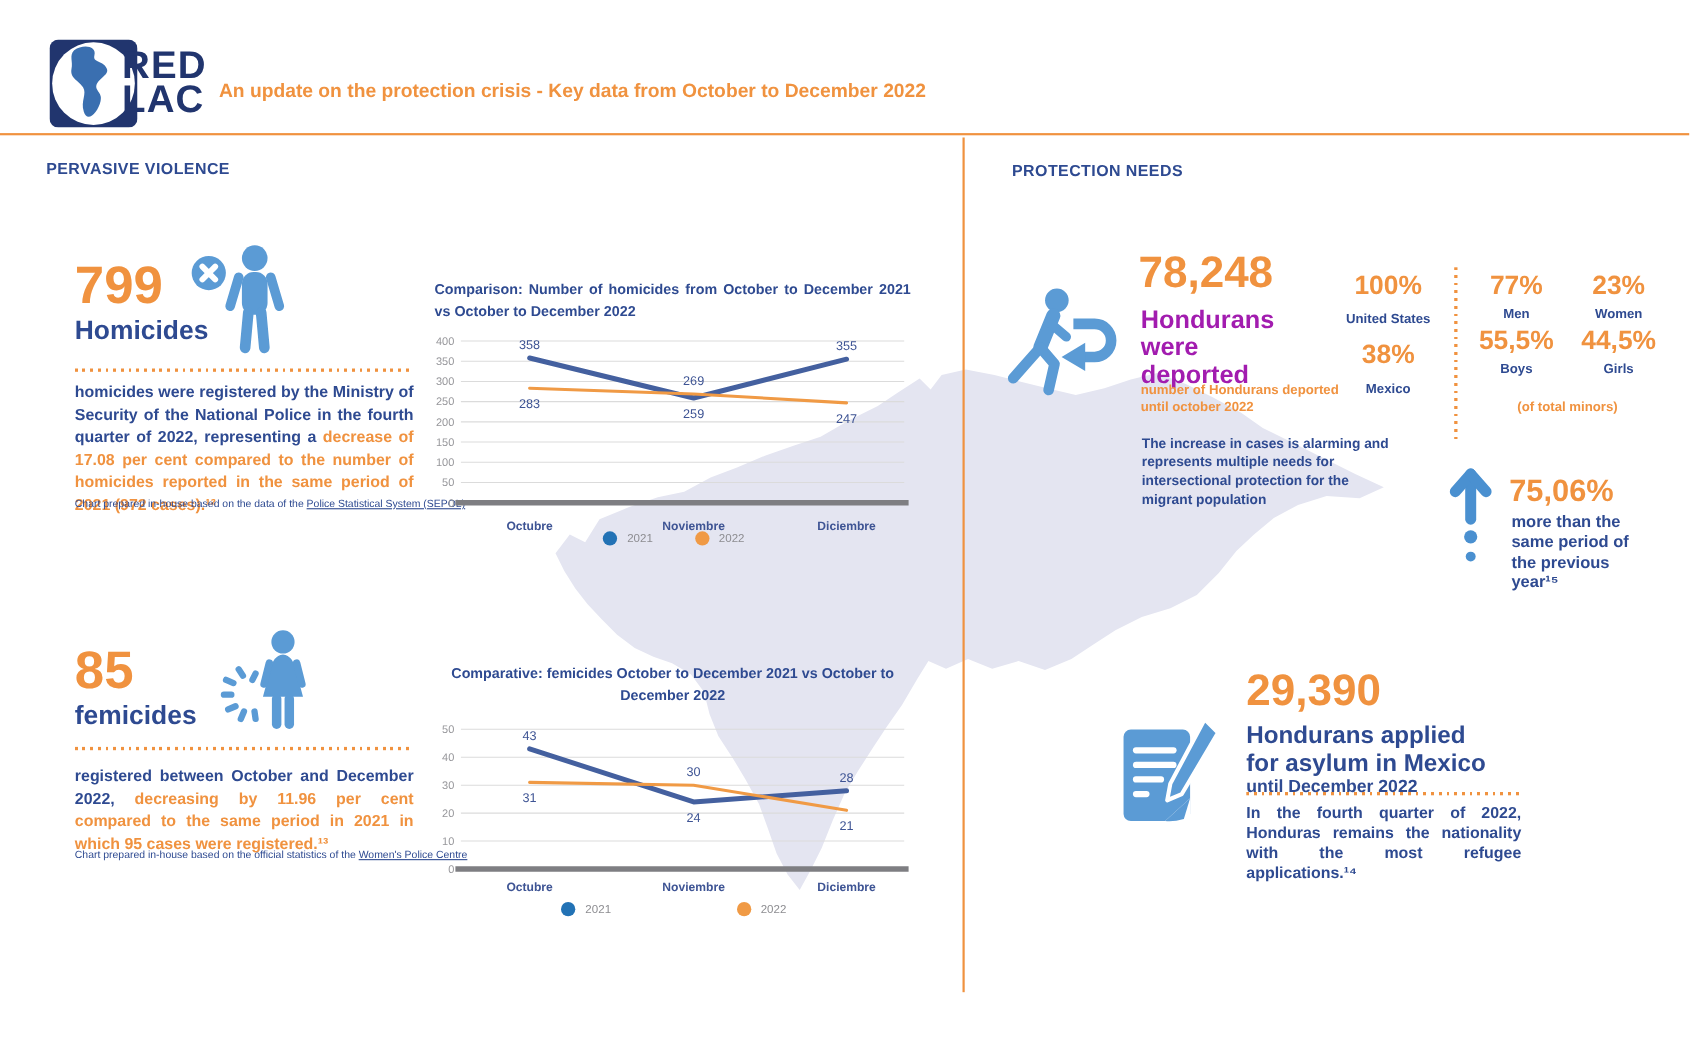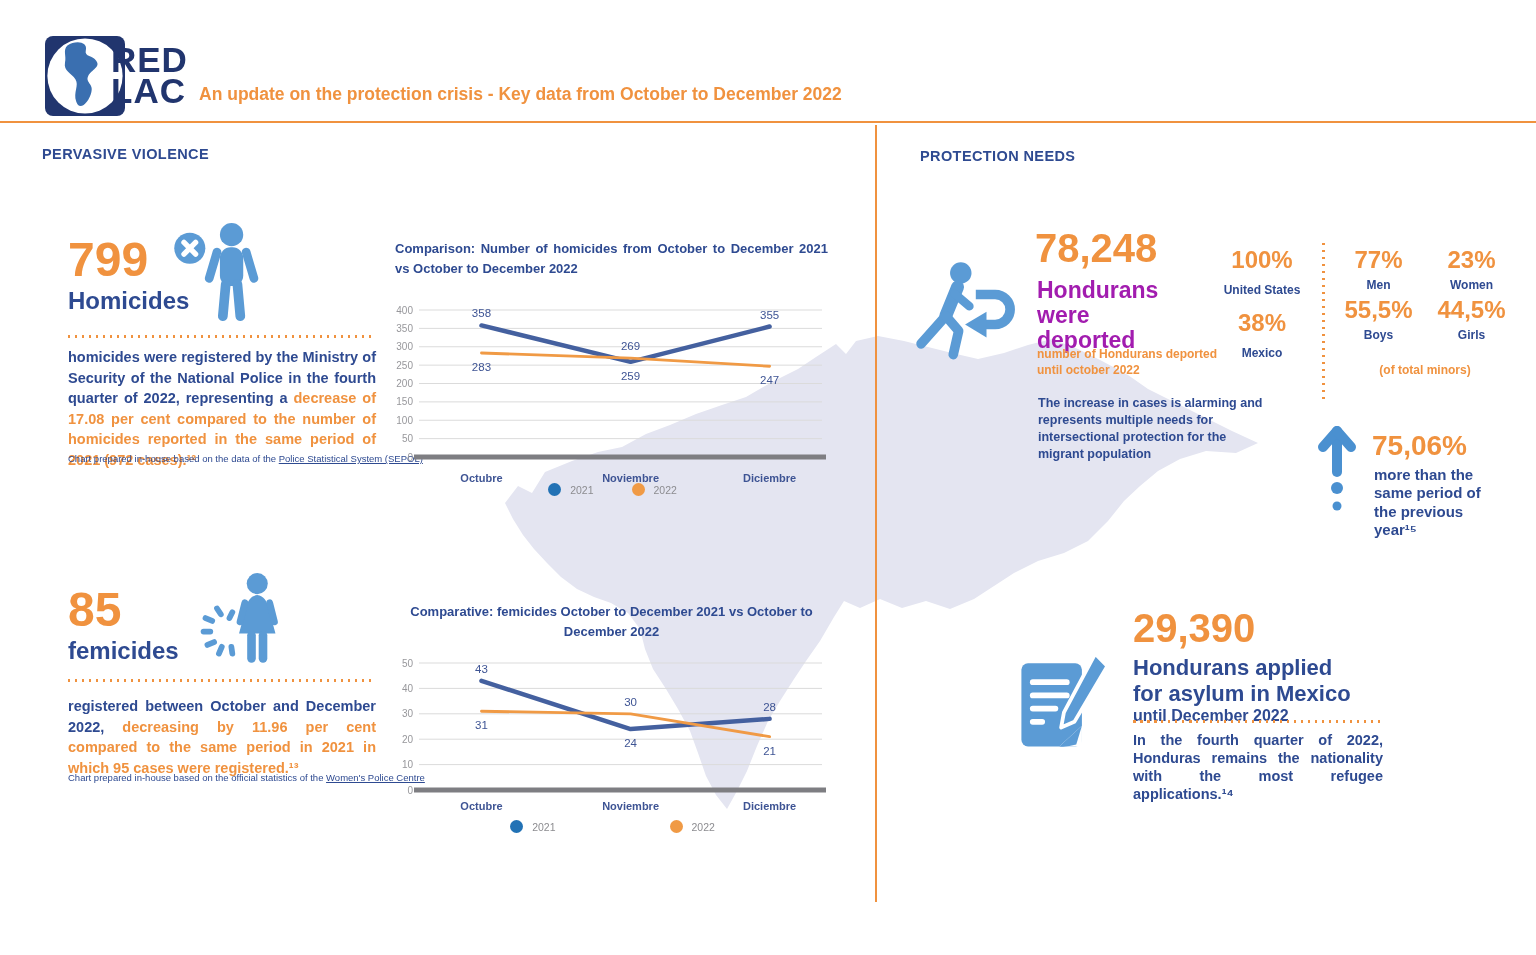--- a/index.html
+++ b/index.html
@@ -5,21 +5,21 @@
   html,body{margin:0;padding:0;background:#ffffff;}
   #page{position:relative;width:1536px;height:955px;background:#ffffff;overflow:hidden;
         font-family:"Liberation Sans",sans-serif;color:#2E4A91;}
   .abs{position:absolute;}
   .z1{z-index:2;}
   #map-bg{position:absolute;left:0;top:0;z-index:1;}
 
   
   .logo-wrap{left:45px;top:36px;display:flex;align-items:center;}
   .logo-text{margin-left:-14px;font-weight:bold;font-size:35px;line-height:.88;color:#21356E;letter-spacing:1px;}
-  .subtitle{left:199px;top:84px;font-size:17.5px;font-weight:bold;color:#F0923F;}
+  .subtitle{left:199px;top:72px;font-size:17.5px;font-weight:bold;color:#F0923F;}
   .country-title{right:45px;top:28px;font-size:62px;font-weight:300;color:#3A57A0;letter-spacing:2px;}
   .hline{left:0;top:121px;width:1536px;height:2px;background:#F0923F;}
   .vline{left:875px;top:125px;width:1.5px;height:777px;background:#F0923F;}
 
   .section-title{font-size:14.5px;font-weight:bold;color:#2E4A91;letter-spacing:.4px;}
 
   .bignum{font-size:48px;font-weight:bold;color:#F0923F;line-height:1;}
   .bignum-label{font-size:24px;font-weight:bold;color:#2E4A91;line-height:1.1;margin-top:4px;}
   .hugenum{font-size:40px;font-weight:bold;color:#F0923F;line-height:1;}
 
@@ -102,21 +102,21 @@
     </svg>
   </div>
   <div class="abs z1 dotline" style="left:68px;top:335px;width:308px;"></div>
   <div class="abs z1 para" style="left:68px;top:347px;width:308px;">
     <span>homicides were registered by the Ministry of Security of the National Police in the fourth quarter of 2022, representing a </span><span class="orange">decrease of 17.08 per cent compared to the number of homicides reported in the same period of 2021 (972 cases).¹²</span>
   </div>
   <div class="abs z1 footnote" style="left:68px;top:453px;">
     <span>Chart prepared in-house based on the data of the </span><span class="link">Police Statistical System (SEPOL)</span>
   </div>
 
-  <div class="abs z1 chart-title" style="left:395px;top:239px;width:433px;">Comparison: Number of homicides from October to December 2021 vs October to December 2022</div>
+  <div class="abs z1 chart-title" style="left:395px;top:253px;width:433px;">Comparison: Number of homicides from October to December 2021 vs October to December 2022</div>
   <svg class="abs z1" id="chart-0" style="left:395px;top:302px;" width="435" height="190" viewBox="0 0 435 190">
       <text x="18" y="158.5" text-anchor="end" fill="#97979B" font-size="10">0</text>
       <line x1="24" y1="136.625" x2="427" y2="136.625" stroke="#DBDBDB" stroke-width="1"></line>
       <text x="18" y="140.125" text-anchor="end" fill="#97979B" font-size="10">50</text>
       <line x1="24" y1="118.25" x2="427" y2="118.25" stroke="#DBDBDB" stroke-width="1"></line>
       <text x="18" y="121.75" text-anchor="end" fill="#97979B" font-size="10">100</text>
       <line x1="24" y1="99.875" x2="427" y2="99.875" stroke="#DBDBDB" stroke-width="1"></line>
       <text x="18" y="103.375" text-anchor="end" fill="#97979B" font-size="10">150</text>
       <line x1="24" y1="81.5" x2="427" y2="81.5" stroke="#DBDBDB" stroke-width="1"></line>
       <text x="18" y="85" text-anchor="end" fill="#97979B" font-size="10">200</text>

